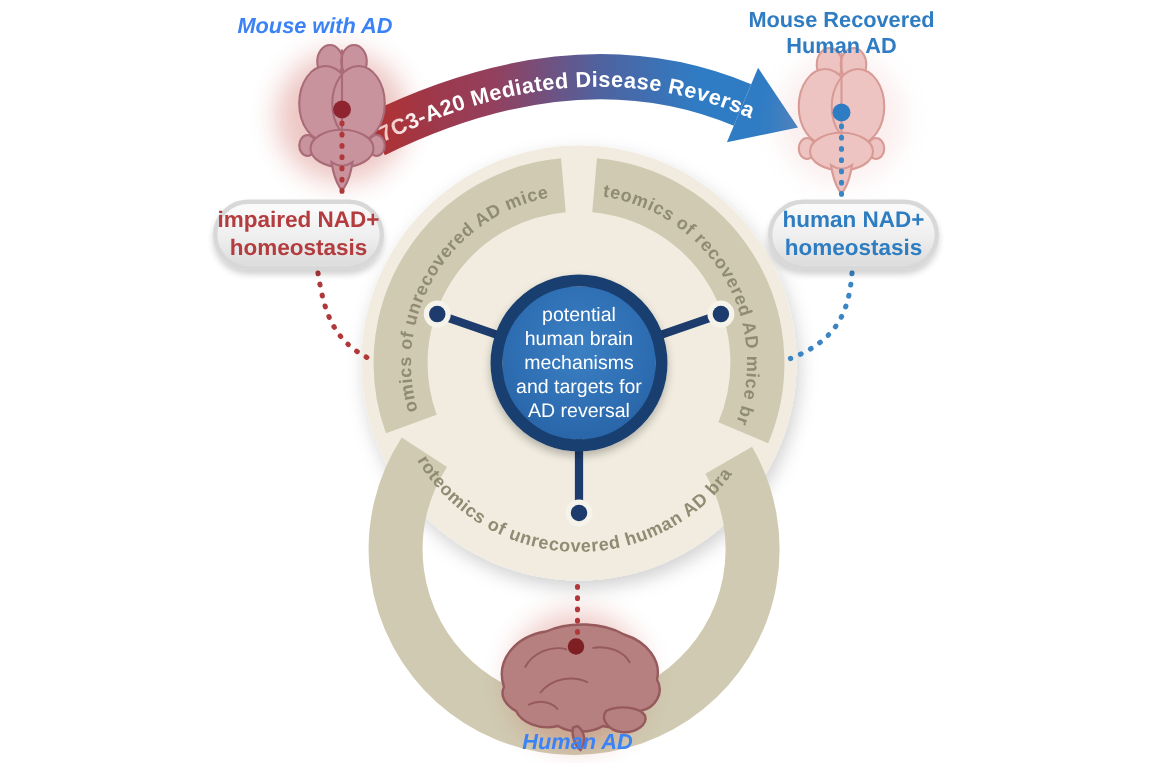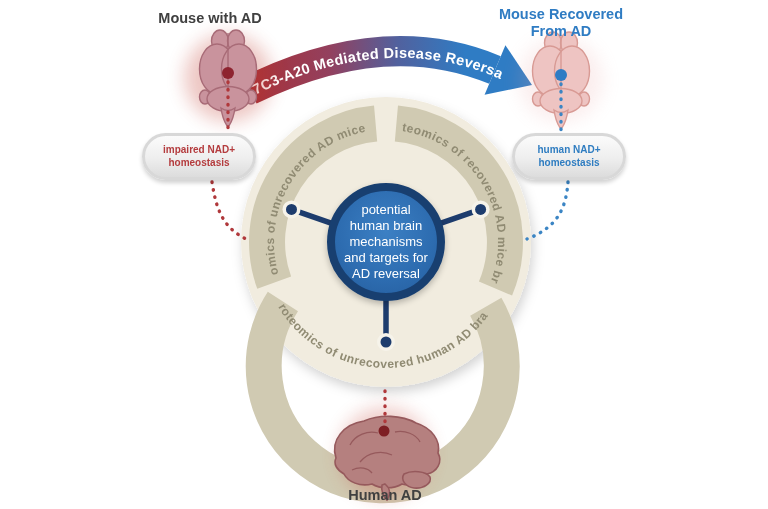--- a/index.html
+++ b/index.html
@@ -2,29 +2,29 @@
 <html><head>
 <meta charset="utf-8">
 <style>
   html,body{margin:0;padding:0;background:#fff;}
   #canvas{
     position:relative;width:768px;height:509px;background:#ffffff;overflow:hidden;
     font-family:"Liberation Sans", sans-serif;
   }
   svg{position:absolute;left:0;top:0;}
   .label{position:absolute;text-align:center;font-weight:bold;white-space:pre-line;line-height:1.18;}
-  .label-red{color:#404040;font-size:14.5px;}
+  .label-red{color:#3b82f6;font-size:14.5px;font-style:italic;}
   .label-blue{color:#2f7cc3;font-size:14.5px;}
   .pill{
     position:absolute;width:114px;height:47px;border-radius:26px;
     background:linear-gradient(180deg,#fbfbfb 0%,#eeeeee 55%,#dcdcdc 100%);
     border:3px solid #d8d8d8;box-shadow:0 3px 4px rgba(0,0,0,0.18);
     display:flex;align-items:center;justify-content:center;box-sizing:border-box;
   }
-  .pill-text{font-weight:bold;font-size:10px;text-align:center;white-space:pre-line;line-height:1.25;}
+  .pill-text{font-weight:bold;font-size:15px;text-align:center;white-space:pre-line;line-height:1.25;}
   .pill-text.red{color:#b43c3e;}
   .pill-text.blue{color:#2f7dc1;}
   #center-circle{
     position:absolute;left:327px;top:183px;width:118px;height:118px;border-radius:50%;
     background:radial-gradient(circle at 50% 40%, #3c80c4 0%, #2d6cb0 60%, #255d9d 100%);
     border:8px solid #183f70;box-sizing:border-box;
     display:flex;align-items:center;justify-content:center;
     box-shadow:0 3px 6px rgba(0,0,0,0.25);
   }
   #center-circle .txt{
@@ -154,21 +154,21 @@
       <path d="M 212 182 C 216 208 222 227 246 239" stroke="#b0383b" stroke-dasharray="0.5 7"></path>
       <path d="M 561 84 L 561 131" stroke="#3b85c4" stroke-dasharray="0.5 7"></path>
       <path d="M 568 182 C 566 208 558 227 527 239" stroke="#3b85c4" stroke-dasharray="0.5 7"></path>
       <path d="M 385 391 L 385 424" stroke="#b0383b" stroke-dasharray="0.5 7"></path>
     </g>
   </svg>
 
   <div class="label label-red" style="left:130px;top:10px;width:160px;">Mouse with AD</div>
 
   <div class="label label-blue" style="left:481px;top:6px;width:160px;">Mouse Recovered
-From AD</div>
+Human AD</div>
 
   <div class="pill" style="left:142px;top:133px;">
     <div class="pill-text red">impaired NAD+
 homeostasis</div>
   </div>
 
   <div class="pill" style="left:512px;top:133px;">
     <div class="pill-text blue">human NAD+
 homeostasis</div>
   </div>

